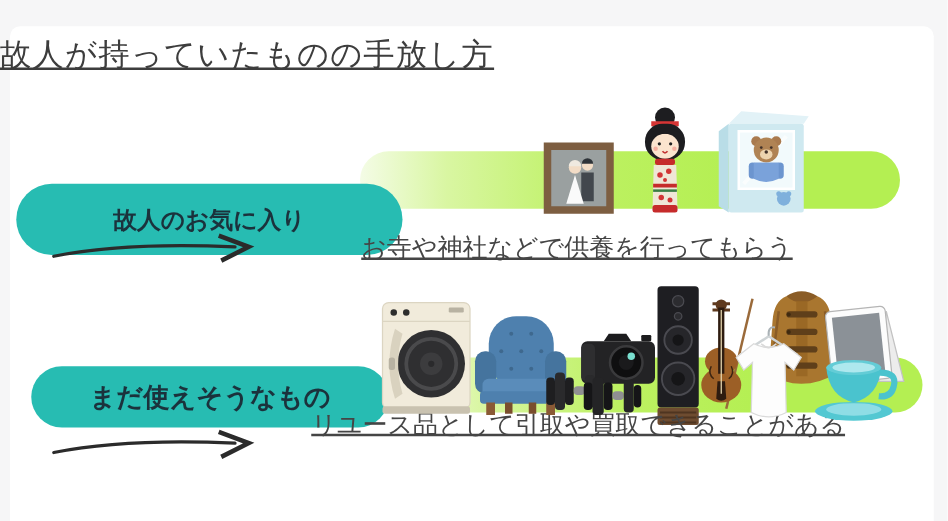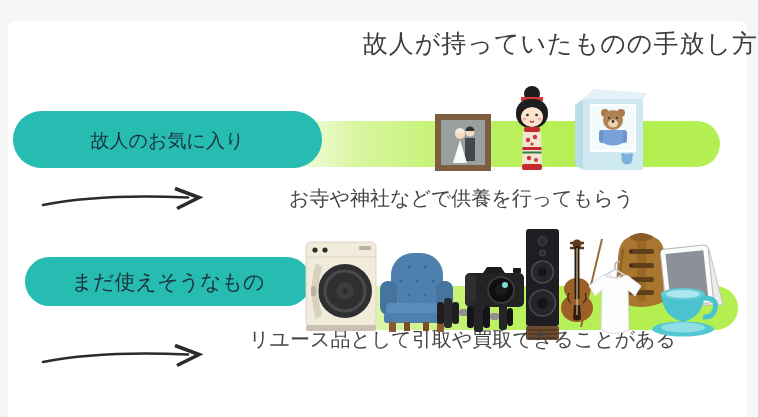--- a/index.html
+++ b/index.html
@@ -9,40 +9,40 @@
     background:var(--background,#f6f6f7);
     font-family:"DejaVu Sans","Liberation Sans",sans-serif;
     overflow:hidden;
   }
   .card {
     position:absolute; left:8px; top:21px; right:11px; bottom:0;
     background:var(--card,#fff); border-radius:8px 8px 0 0;
   }
   .title {
     position:absolute; top:27px; left:0; width:100%;
-    text-align:right; font-size:25px; font-weight:500;
-    color:#3d3d3d; letter-spacing:1px;
+    text-align:left; font-size:25px; font-weight:500;
+    color:#3d3d3d; letter-spacing:1px;text-decoration:underline;
   }
   .banner {
     position:absolute; height:46px; border-radius:26px; z-index:1;
     background:linear-gradient(90deg,#f4fce6 0%,#d9f6a2 16%,#bdf162 42%,var(--banner-green,#b4ef52) 70%);
   }
   .banner1 { left:288px; top:121px; width:432px; }
   .banner2 { left:318px; top:286px; width:420px; height:44px; }
   .pill {
     position:absolute; z-index:2;
     background:var(--pill-teal,#27bcb2);
     border-radius:30px;
     color:var(--pill-text,#1b323c);
     display:flex; flex-direction:column; justify-content:center;
-    text-align:center; font-weight:400;
+    text-align:center; font-weight:700;margin-top:36px;
   }
   .pill1 { left:13px; top:111px; width:309px; height:57px; font-size:19px; line-height:26px; }
   .pill2 { left:25px; top:257px; width:286px; height:49px; font-size:21px; }
-  .caption { position:absolute; font-size:20px; color:var(--body-text,#454545); z-index:2; }
+  .caption { position:absolute; font-size:20px; color:var(--body-text,#454545); z-index:2;text-decoration:underline; }
   .caption1 { left:289px; top:185px; }
   .caption2 { left:249px; top:326px; }
   .arrow { position:absolute; z-index:2; }
   .arrow1 { left:38px; top:184px; }
   .arrow2 { left:38px; top:341px; }
   .illo { position:absolute; }
   .z2{z-index:2}.z3{z-index:3}.z4{z-index:4}.z5{z-index:5}
 </style>
 </head>
 <body>

